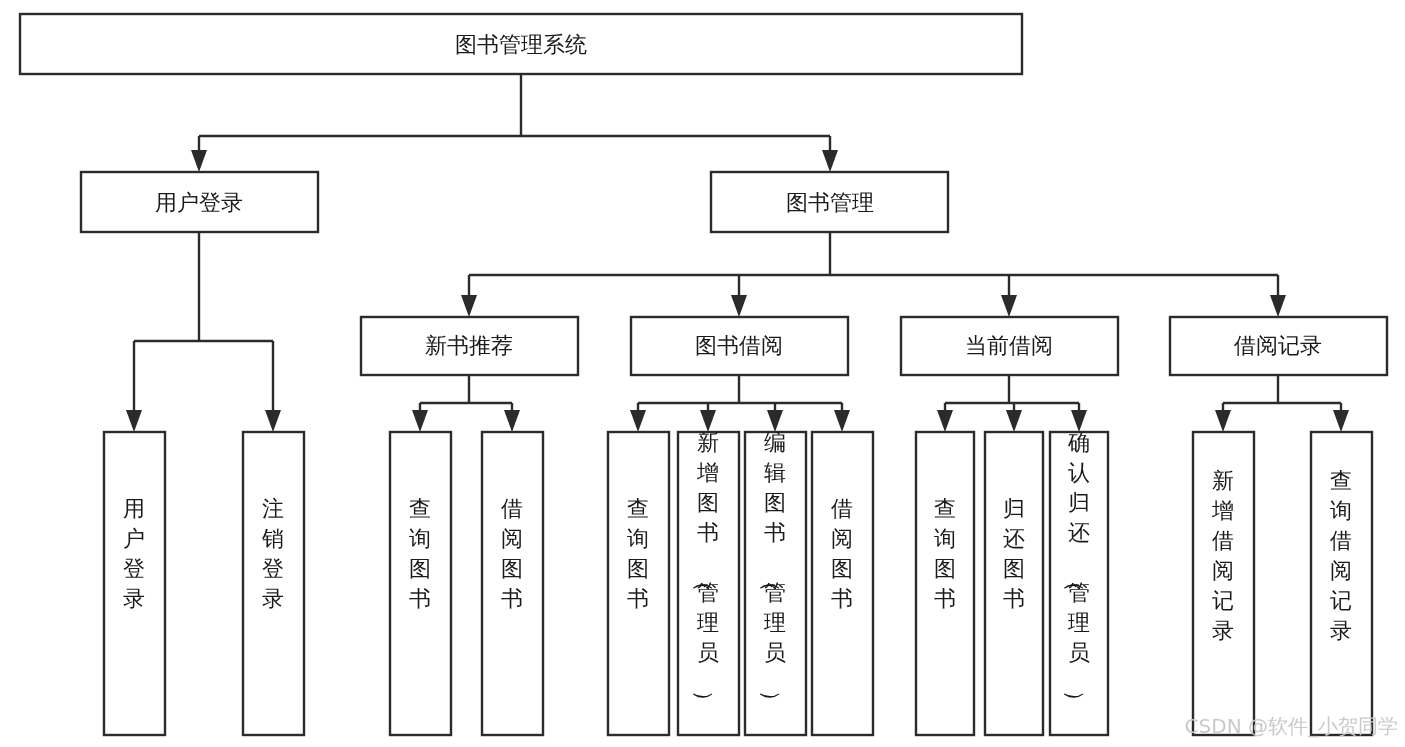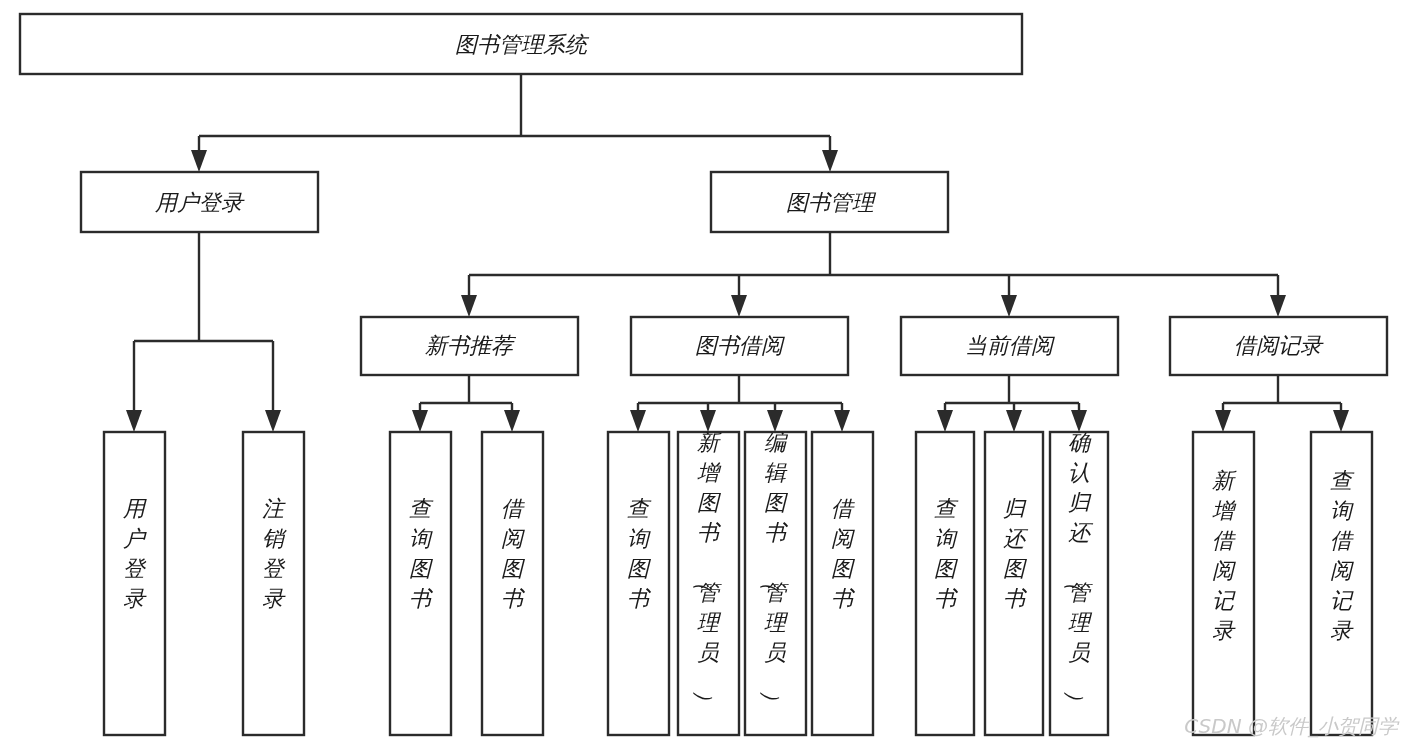--- a/index.html
+++ b/index.html
@@ -10,21 +10,20 @@
   }
   body {
     font-family: "DejaVu Sans", "Liberation Sans", sans-serif;
   }
   #diagram-root {
     position: relative;
     width: 1405px;
     height: 747px;
     background: #ffffff;
     overflow: hidden;
-    font-style: italic;
   }
   svg#flowchart {
     position: absolute;
     left: 0;
     top: 0;
     width: 1405px;
     height: 747px;
     display: block;
   }
   .node-box {

